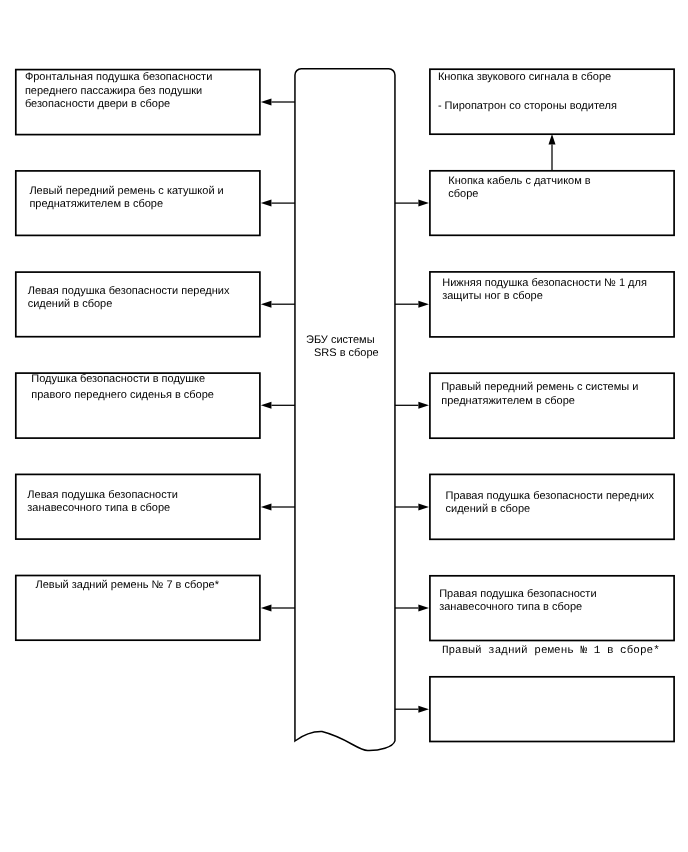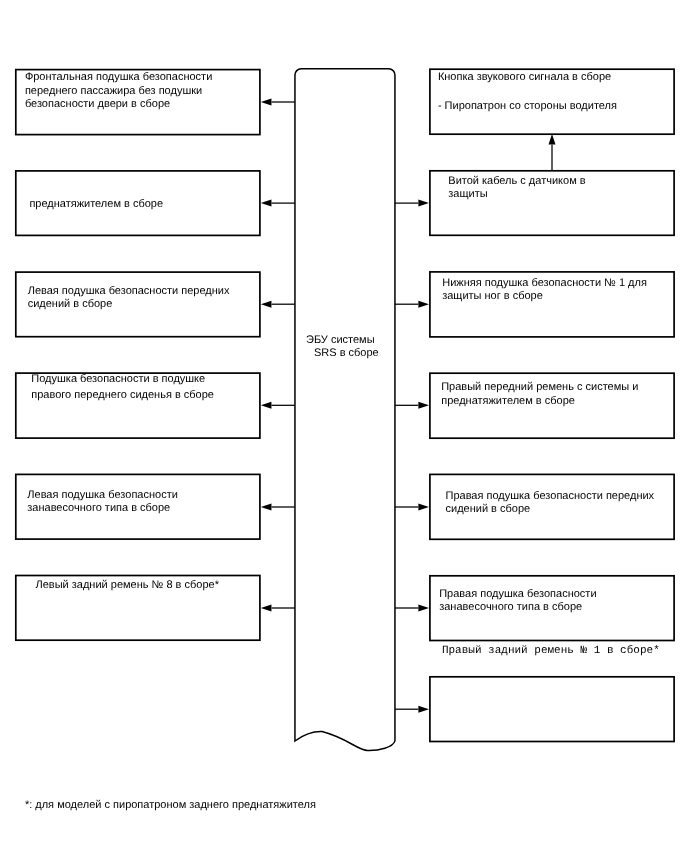--- a/index.html
+++ b/index.html
@@ -80,37 +80,37 @@
         <path d="M 428.95 709.20 L 418.35 705.70 L 418.35 712.70 Z" fill="#000"></path>
       </g>
 <g>
         <line x1="552.00" y1="170.00" x2="552.00" y2="144.60" stroke="#000" stroke-width="1.25"></line>
         <path d="M 552.00 134.00 L 548.50 144.60 L 555.50 144.60 Z" fill="#000"></path>
       </g>
 </svg>
 <div class="tline" style="left:24.9px;top:71.2px;">Фронтальная подушка безопасности</div>
 <div class="tline" style="left:24.9px;top:84.5px;">переднего пассажира без подушки</div>
 <div class="tline" style="left:24.9px;top:97.8px;">безопасности двери в сборе</div>
+<div class="tline" style="left:29.4px;top:184.5px;">Левый передний ремень с катушкой и</div>
 <div class="tline" style="left:29.4px;top:197.8px;">преднатяжителем в сборе</div>
 <div class="tline" style="left:27.7px;top:284.7px;">Левая подушка безопасности передних</div>
 <div class="tline" style="left:27.7px;top:298.0px;">сидений в сборе</div>
 <div class="tline" style="left:31.3px;top:373px;">Подушка безопасности в подушке</div>
 <div class="tline" style="left:31.3px;top:388.7px;">правого переднего сиденья в сборе</div>
 <div class="tline" style="left:27.3px;top:488.6px;">Левая подушка безопасности</div>
 <div class="tline" style="left:27.3px;top:501.9px;">занавесочного типа в сборе</div>
-<div class="tline" style="left:35.5px;top:578.5px;">Левый задний ремень № 8 в сборе*</div>
+<div class="tline" style="left:35.5px;top:578.5px;">Левый задний ремень № 7 в сборе*</div>
 <div class="tline" style="left:437.9px;top:71.1px;">Кнопка звукового сигнала в сборе</div>
 <div class="tline" style="left:437.9px;top:100.0px;">- Пиропатрон со стороны водителя</div>
-<div class="tline" style="left:448.3px;top:174.5px;">Витой кабель с датчиком в</div>
-<div class="tline" style="left:448.3px;top:187.8px;">защиты</div>
+<div class="tline" style="left:448.3px;top:174.5px;">Кнопка кабель с датчиком в</div>
+<div class="tline" style="left:448.3px;top:187.8px;">сборе</div>
 <div class="tline" style="left:442.2px;top:276.6px;">Нижняя подушка безопасности № 1 для</div>
 <div class="tline" style="left:442.2px;top:289.9px;">защиты ног в сборе</div>
 <div class="tline" style="left:441.2px;top:381.4px;">Правый передний ремень с системы и</div>
 <div class="tline" style="left:441.2px;top:394.7px;">преднатяжителем в сборе</div>
 <div class="tline" style="left:445.5px;top:489.6px;">Правая подушка безопасности передних</div>
 <div class="tline" style="left:445.5px;top:502.9px;">сидений в сборе</div>
 <div class="tline" style="left:439.2px;top:587.8px;">Правая подушка безопасности</div>
 <div class="tline" style="left:439.2px;top:601.1px;">занавесочного типа в сборе</div>
 <div class="tline" style="left:441.9px;top:645px;font-family:Liberation Mono, monospace;">Правый задний ремень № 1 в сборе*</div>
 <div class="tline" style="left:306.0px;top:333.5px;">ЭБУ системы</div>
 <div class="tline" style="left:314px;top:346.8px;">SRS в сборе</div>
-<div class="tline" style="left:24.9px;top:798.6px;">*: для моделей с пиропатроном заднего преднатяжителя</div>
 </div>
 
 </body></html>

